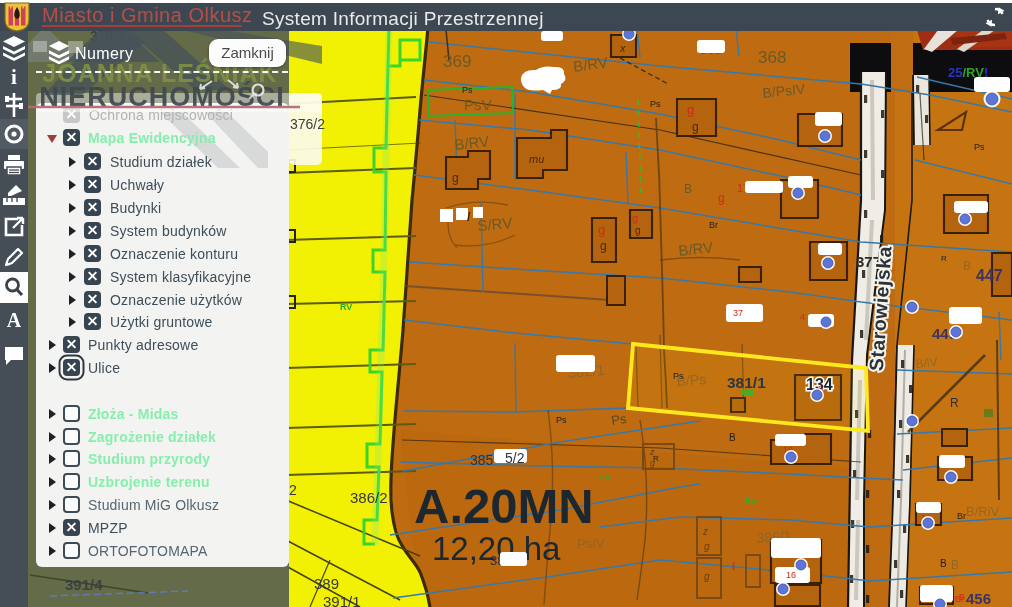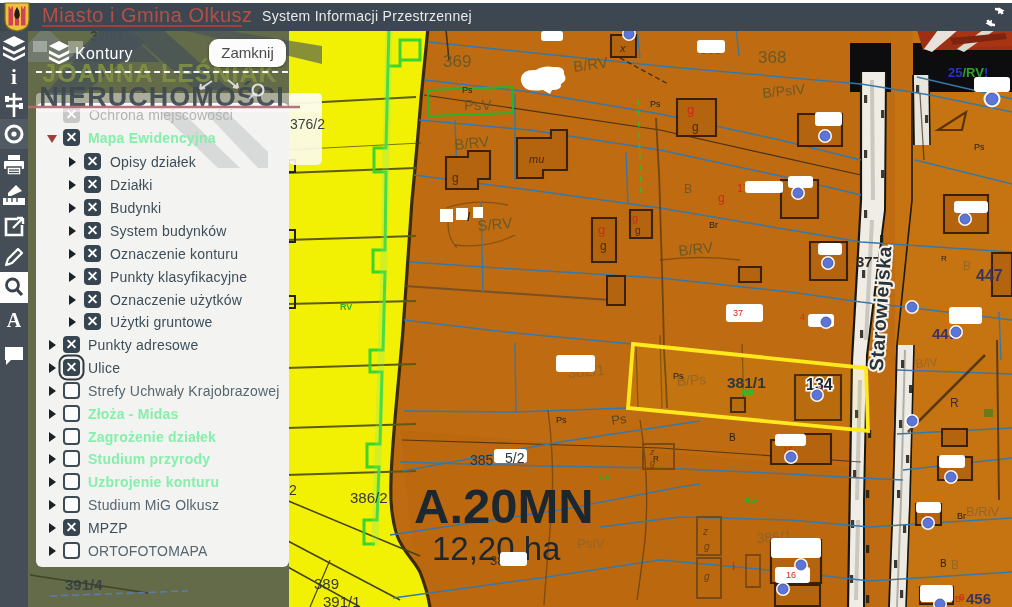--- a/index.html
+++ b/index.html
@@ -316,21 +316,21 @@
 <div id="topbar"></div>
 <div style="position:absolute;left:0;top:0;width:1012px;height:24px;z-index:12;pointer-events:none">
 <svg width="26" height="30" viewBox="0 0 26 30" style="position:absolute;left:4px;top:2px">
         <path d="M1,1 h24 v17 q0,10 -12,11 q-12,-1 -12,-11 z" fill="#efc13a" stroke="#7a6d1e" stroke-width="1.2"></path>
         <path d="M4.5,8 h4.5 v15.5 h-4.5 z M17,8 h4.5 v15.5 h-4.5 z M11,14 h4 v9.5 h-4 z" fill="#d04056"></path>
         <path d="M4.5,8 v-3.5 h1.4 v2 h1.6 v-2 h1.5 v3.5 z M17,8 v-3.5 h1.4 v2 h1.6 v-2 h1.5 v3.5 z" fill="#d04056"></path>
         <path d="M13,5 q2.8,4 2.8,7.8 q0,3.2 -2.8,4.2 q-2.8,-1 -2.8,-4.2 q0,-3.8 2.8,-7.8z" fill="#231a13"></path>
       </svg>
 <div style="position:absolute;left:42px;top:4px;font-size:20px;color:rgba(188,80,70,0.95);letter-spacing:.5px">Miasto i Gmina Olkusz</div>
 <div style="position:absolute;left:42px;top:25px;width:200px;height:2px;background:rgba(190,60,52,0.8)"></div>
-<div style="position:absolute;left:262px;top:8px;font-size:14px;color:#e9eaeb;letter-spacing:.3px">System Informacji Przestrzennej</div>
+<div style="position:absolute;left:262px;top:8px;font-size:19px;color:#e9eaeb;letter-spacing:.3px">System Informacji Przestrzennej</div>
 <svg width="24" height="24" viewBox="0 0 24 24" style="position:absolute;left:983px;top:5px">
         <path d="M12,4 a8,8 0 0 1 7.4,5" stroke="#fff" stroke-width="2.6" fill="none"></path>
         <path d="M12,20 a8,8 0 0 1 -7.4,-5" stroke="#fff" stroke-width="2.6" fill="none"></path>
         <polygon points="15.5,2.2 21.5,5.8 15,9.2" fill="#fff"></polygon>
         <polygon points="8.5,21.8 2.5,18.2 9,14.8" fill="#fff"></polygon>
       </svg>
 </div>
 <div id="toolbar">
 <div style="position:absolute;left:0;top:2px;width:28px;height:30px;"><svg width="24" height="26" viewBox="0 0 24 26" style="margin:2px">
           <polygon points="12,1 23,6.5 12,12 1,6.5" fill="#fff"></polygon>
@@ -394,46 +394,46 @@
 <div class="lbl lblg" style="left:61px;top:3px">Ochrona miejscowości</div>
 </div>
 <div class="row" style="top:96px">
 <div class="tri trid" style="left:19px;top:8px"></div>
 <div class="cb cbon" style="left:35px;top:2px"></div>
 <div class="lbl lblb" style="left:60px;top:3px">Mapa Ewidencyjna</div>
 </div>
 <div class="row" style="top:120px">
 <div class="tri trir" style="left:41px;top:6px"></div>
 <div class="cb cbon" style="left:56px;top:2px"></div>
-<div class="lbl" style="left:82px;top:3px">Opisy działek</div>
+<div class="lbl" style="left:82px;top:3px">Studium działek</div>
 </div>
 <div class="row" style="top:143px">
 <div class="tri trir" style="left:41px;top:6px"></div>
 <div class="cb cbon" style="left:56px;top:2px"></div>
-<div class="lbl" style="left:82px;top:3px">Działki</div>
+<div class="lbl" style="left:82px;top:3px">Uchwały</div>
 </div>
 <div class="row" style="top:166px">
 <div class="tri trir" style="left:41px;top:6px"></div>
 <div class="cb cbon" style="left:56px;top:2px"></div>
 <div class="lbl" style="left:82px;top:3px">Budynki</div>
 </div>
 <div class="row" style="top:189px">
 <div class="tri trir" style="left:41px;top:6px"></div>
 <div class="cb cbon" style="left:56px;top:2px"></div>
 <div class="lbl" style="left:82px;top:3px">System budynków</div>
 </div>
 <div class="row" style="top:212px">
 <div class="tri trir" style="left:41px;top:6px"></div>
 <div class="cb cbon" style="left:56px;top:2px"></div>
 <div class="lbl" style="left:82px;top:3px">Oznaczenie konturu</div>
 </div>
 <div class="row" style="top:235px">
 <div class="tri trir" style="left:41px;top:6px"></div>
 <div class="cb cbon" style="left:56px;top:2px"></div>
-<div class="lbl" style="left:82px;top:3px">Punkty klasyfikacyjne</div>
+<div class="lbl" style="left:82px;top:3px">System klasyfikacyjne</div>
 </div>
 <div class="row" style="top:258px">
 <div class="tri trir" style="left:41px;top:6px"></div>
 <div class="cb cbon" style="left:56px;top:2px"></div>
 <div class="lbl" style="left:82px;top:3px">Oznaczenie użytków</div>
 </div>
 <div class="row" style="top:280px">
 <div class="tri trir" style="left:41px;top:6px"></div>
 <div class="cb cbon" style="left:56px;top:2px"></div>
 <div class="lbl" style="left:82px;top:3px">Użytki gruntowe</div>
@@ -441,44 +441,39 @@
 <div class="row" style="top:326px">
 <div class="tri trir" style="left:21px;top:6px"></div>
 <div class="cb cbon" style="left:35px;top:2px;box-shadow:0 0 0 2.5px #f3f3f2,0 0 0 4.5px #2e3940"></div>
 <div class="lbl" style="left:60px;top:3px">Ulice</div>
 </div>
 <div class="row" style="top:303px">
 <div class="tri trir" style="left:21px;top:6px"></div>
 <div class="cb cbon" style="left:35px;top:2px"></div>
 <div class="lbl" style="left:60px;top:3px">Punkty adresowe</div>
 </div>
-<div class="row" style="top:349px">
-<div class="tri trir" style="left:21px;top:6px"></div>
-<div class="cb cboff" style="left:35px;top:2px"></div>
-<div class="lbl lbll" style="left:60px;top:3px">Strefy Uchwały Krajobrazowej</div>
-</div>
 <div class="row" style="top:372px">
 <div class="tri trir" style="left:21px;top:6px"></div>
 <div class="cb cboff" style="left:35px;top:2px"></div>
 <div class="lbl lblb" style="left:60px;top:3px">Złoża - Midas</div>
 </div>
 <div class="row" style="top:395px">
 <div class="tri trir" style="left:21px;top:6px"></div>
 <div class="cb cboff" style="left:35px;top:2px"></div>
 <div class="lbl lblb" style="left:60px;top:3px">Zagrożenie działek</div>
 </div>
 <div class="row" style="top:417px">
 <div class="tri trir" style="left:21px;top:6px"></div>
 <div class="cb cboff" style="left:35px;top:2px"></div>
 <div class="lbl lblb" style="left:60px;top:3px">Studium przyrody</div>
 </div>
 <div class="row" style="top:440px">
 <div class="tri trir" style="left:21px;top:6px"></div>
 <div class="cb cboff" style="left:35px;top:2px"></div>
-<div class="lbl lblb" style="left:60px;top:3px">Uzbrojenie konturu</div>
+<div class="lbl lblb" style="left:60px;top:3px">Uzbrojenie terenu</div>
 </div>
 <div class="row" style="top:463px">
 <div class="tri trir" style="left:21px;top:6px"></div>
 <div class="cb cboff" style="left:35px;top:2px"></div>
 <div class="lbl lbll" style="left:60px;top:3px">Studium MiG Olkusz</div>
 </div>
 <div class="row" style="top:486px">
 <div class="tri trir" style="left:21px;top:6px"></div>
 <div class="cb cbon" style="left:35px;top:2px"></div>
 <div class="lbl" style="left:60px;top:3px">MPZP</div>
@@ -510,21 +505,21 @@
 <line x1="254" y1="94" x2="249" y2="99" stroke="#e8e8e8" stroke-width="2" opacity="0.8"></line>
 <path d="M200,89 l12,-8 m-12,8 l5,-1 m-5,1 l1,-5" stroke="#f0f0f0" stroke-width="2" fill="none" opacity="0.85"></path>
 <path d="M238,88 l-10,-8 m10,8 l-5,-1 m5,1 l-1,-5" stroke="#f0f0f0" stroke-width="2" fill="none" opacity="0.85"></path>
 </svg>
 <div style="position:absolute;left:0;top:0;z-index:8;pointer-events:none">
 <svg width="22" height="24" viewBox="0 0 24 26" style="position:absolute;left:48px;top:40px">
         <polygon points="12,1 23,6.5 12,12 1,6.5" fill="#fff"></polygon>
         <polygon points="1,11 12,16.5 23,11 23,14.5 12,20 1,14.5" fill="#fff"></polygon>
         <polygon points="1,17.5 12,23 23,17.5 23,21 12,26.5 1,21" fill="#fff"></polygon>
       </svg>
-<div style="position:absolute;left:75px;top:45px;font-size:16px;color:#fff;letter-spacing:.4px">Kontury</div>
+<div style="position:absolute;left:75px;top:45px;font-size:16px;color:#fff;letter-spacing:.4px">Numery</div>
 <div style="position:absolute;left:209px;top:39px;width:77px;height:28px;background:#fcfcfc;border-radius:9px;box-shadow:0 1px 3px rgba(0,0,0,.35);font-size:15px;color:#4a4a4a;text-align:center;line-height:27px">Zamknij</div>
 <div style="position:absolute;left:36px;top:71px;width:252px;border-top:2px dashed #fff;opacity:.95"></div>
 </div>
 <div style="position:absolute;left:65px;top:576px;font-size:15px;color:#2e3a41;z-index:6;font-weight:bold;opacity:.8">391/4</div>
 <svg class="wm" width="262" height="40" viewBox="0 0 262 40" style="left:28px;top:567px;z-index:5">
       <line x1="2" y1="8" x2="120" y2="26" stroke="#3a3a20" stroke-width="1.5" opacity="0.8"></line>
       <line x1="22" y1="29" x2="160" y2="24" stroke="#5b7fd4" stroke-width="1.5" stroke-dasharray="7,4" opacity="0.8"></line>
     </svg>
 </div>
 </body></html>

